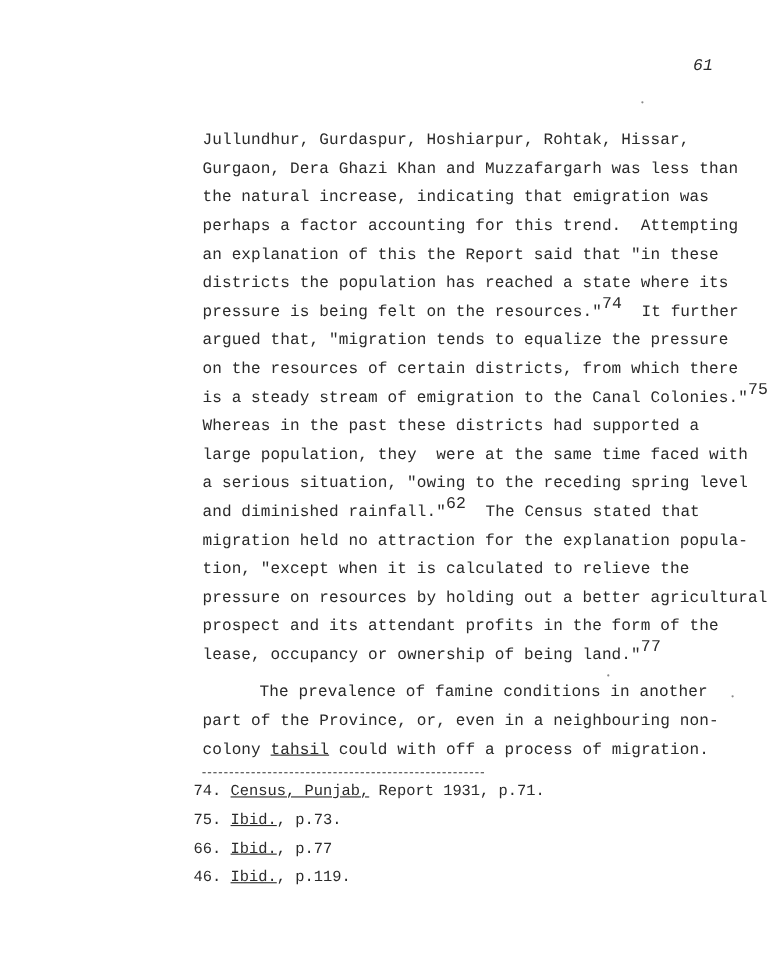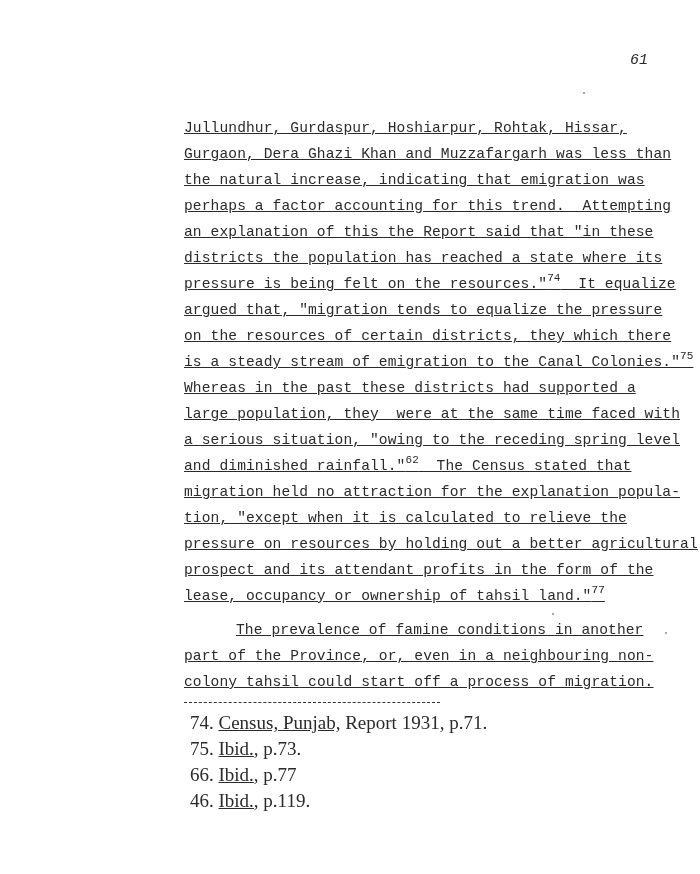--- a/index.html
+++ b/index.html
@@ -1,55 +1,55 @@
 <!DOCTYPE html>
 <html><head>
 <meta charset="utf-8">
 <style>
   html, body { margin: 0; padding: 0; background: #ffffff; }
   body { width: 700px; height: 874px; position: relative; overflow: hidden;
          font-family: "Liberation Mono", "DejaVu Sans Mono", monospace; color: #2a2a2a; }
   .page-number { position: absolute; left: 630px; top: 52px; font-size: 15px; font-style: italic; }
-  .line { position: absolute; left: 184px; font-size: 14.6px; white-space: pre; letter-spacing: 0.1px; text-decoration: underline; }
+  .line { position: absolute; left: 184px; font-size: 14.6px; white-space: pre; letter-spacing: 0.1px; }
   .indent { left: 236px; text-align: center; }
-  sup { font-size: 11px; vertical-align: 7px; line-height: 0; }
+  sup { font-size: 15px; vertical-align: 7px; line-height: 0; }
   .u { text-decoration: underline; }
   .rule { position: absolute; left: 184px; top: 702px; width: 256px; border-top: 1.5px dashed #333; }
-  .fn { position: absolute; left: 190px; font-size: 19px; white-space: pre; font-family: Liberation Serif, serif; }
+  .fn { position: absolute; left: 176px; font-size: 14px; white-space: pre; }
   .speck { position: absolute; width: 2px; height: 2px; background: #888; border-radius: 1px; }
 </style>
 </head>
 <body>
 
 <div class="page-number">61</div>
 
 <div>
   <div class="line" style="top:120px">Jullundhur, Gurdaspur, Hoshiarpur, Rohtak, Hissar,</div>
   <div class="line" style="top:146px">Gurgaon, Dera Ghazi Khan and Muzzafargarh was less than</div>
   <div class="line" style="top:172px">the natural increase, indicating that emigration was</div>
   <div class="line" style="top:198px">perhaps a factor accounting for this trend.  Attempting</div>
   <div class="line" style="top:224px">an explanation of this the Report said that "in these</div>
   <div class="line" style="top:250px">districts the population has reached a state where its</div>
-  <div class="line" style="top:276px"><span>pressure is being felt on the resources."</span><sup>74</sup><span>  It equalize</span></div>
+  <div class="line" style="top:276px"><span>pressure is being felt on the resources."</span><sup>74</sup><span>  It further</span></div>
   <div class="line" style="top:302px">argued that, "migration tends to equalize the pressure</div>
-  <div class="line" style="top:328px">on the resources of certain districts, they which there</div>
+  <div class="line" style="top:328px">on the resources of certain districts, from which there</div>
   <div class="line" style="top:354px"><span>is a steady stream of emigration to the Canal Colonies."</span><sup>75</sup></div>
   <div class="line" style="top:380px">Whereas in the past these districts had supported a</div>
   <div class="line" style="top:406px">large population, they  were at the same time faced with</div>
   <div class="line" style="top:432px">a serious situation, "owing to the receding spring level</div>
   <div class="line" style="top:458px"><span>and diminished rainfall."</span><sup>62</sup><span>  The Census stated that</span></div>
   <div class="line" style="top:484px">migration held no attraction for the explanation popula-</div>
   <div class="line" style="top:510px">tion, "except when it is calculated to relieve the</div>
   <div class="line" style="top:536px">pressure on resources by holding out a better agricultural</div>
   <div class="line" style="top:562px">prospect and its attendant profits in the form of the</div>
-  <div class="line" style="top:588px"><span>lease, occupancy or ownership of tahsil land."</span><sup>77</sup></div>
+  <div class="line" style="top:588px"><span>lease, occupancy or ownership of being land."</span><sup>77</sup></div>
 
   <div class="line indent" style="top:622px">The prevalence of famine conditions in another</div>
   <div class="line" style="top:648px">part of the Province, or, even in a neighbouring non-</div>
-  <div class="line" style="top:674px"><span>colony </span><span class="u">tahsil</span><span> could start off a process of migration.</span></div>
+  <div class="line" style="top:674px"><span>colony </span><span class="u">tahsil</span><span> could with off a process of migration.</span></div>
 </div>
 
 <div class="rule"></div>
 
 <div>
   <div class="fn" style="top:712px"><span>74. </span><span class="u">Census, Punjab,</span><span> Report 1931, p.71.</span></div>
   <div class="fn" style="top:738px"><span>75. </span><span class="u">Ibid.</span><span>, p.73.</span></div>
   <div class="fn" style="top:764px"><span>66. </span><span class="u">Ibid.</span><span>, p.77</span></div>
   <div class="fn" style="top:790px"><span>46. </span><span class="u">Ibid.</span><span>, p.119.</span></div>
 </div>

